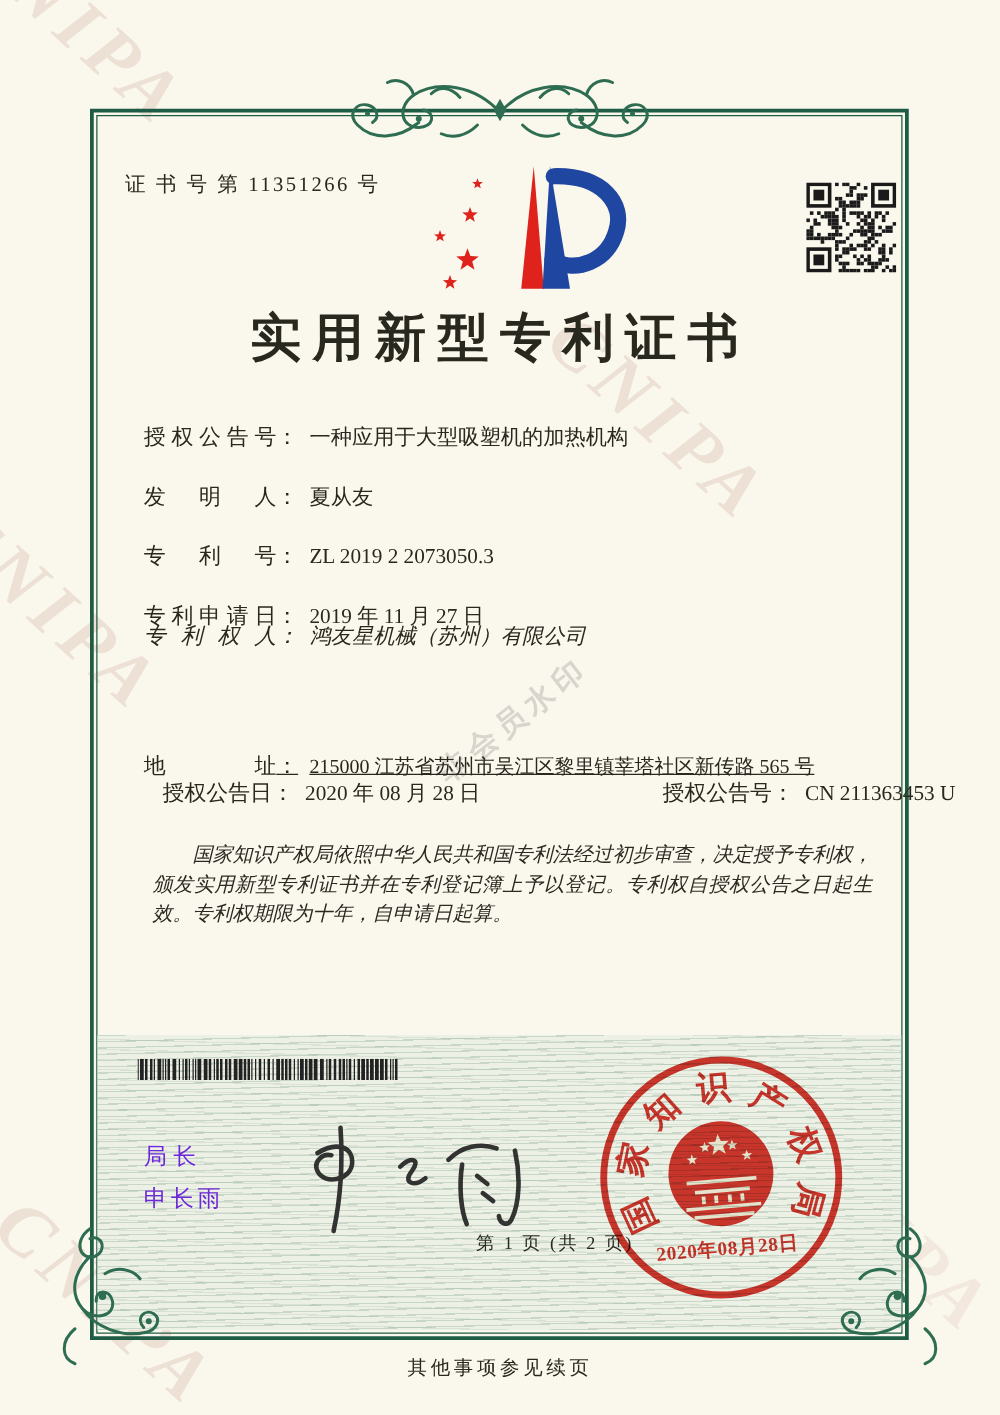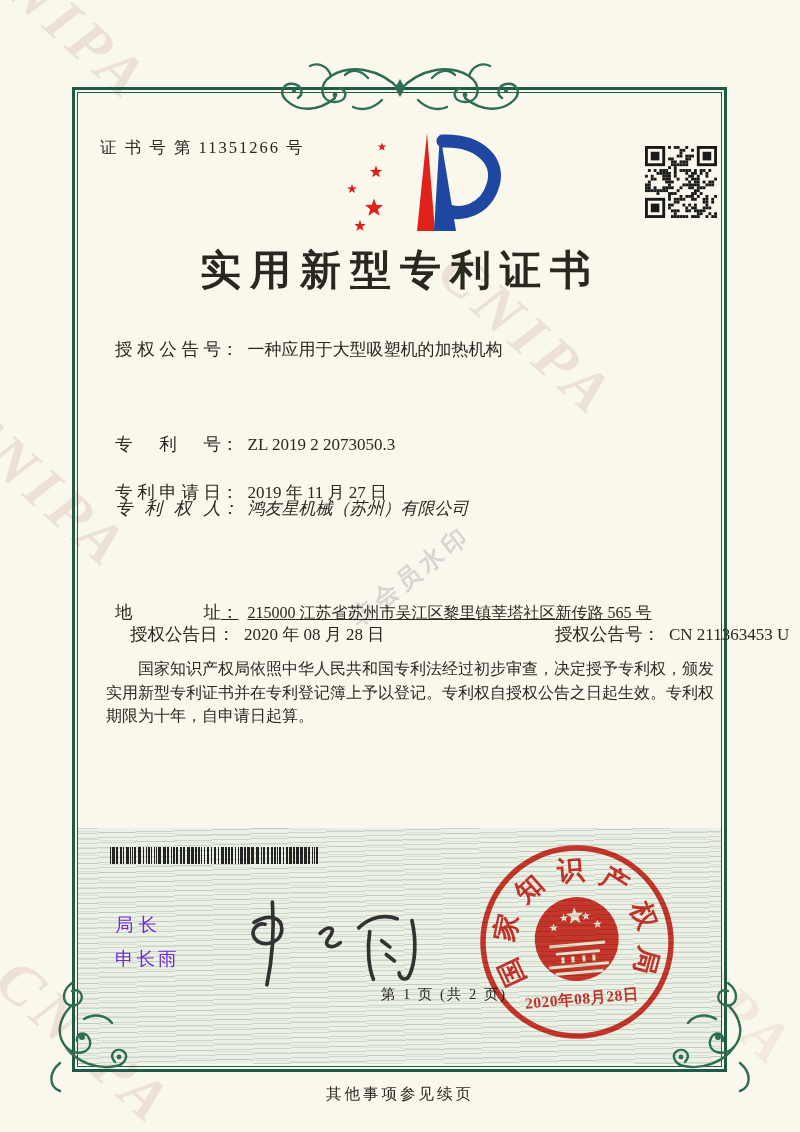--- a/index.html
+++ b/index.html
@@ -27,25 +27,25 @@
   .orn-fill{fill:#2e6d52;stroke:none;}
 
   .cert-no{position:absolute;left:100px;top:137px;font-size:16.5px;letter-spacing:2px;z-index:4;}
   .title{position:absolute;left:0;top:243px;width:100%;text-align:center;font-size:41px;font-weight:bold;
          letter-spacing:9px;z-index:4;}
 
   .field-row{position:absolute;left:115px;font-size:17.5px;white-space:nowrap;z-index:4;}
   .field-label{display:inline-block;width:106px;text-align:justify;text-align-last:justify;vertical-align:bottom;}
   .field-value{margin-left:9px;font-size:17px;}
   .field-value.small{font-size:16px;}
-  .grant-right{position:absolute;left:425px;top:0;white-space:nowrap;}
+  .grant-right{position:absolute;left:400px;top:0;white-space:nowrap;}
 
   .body-text{position:absolute;left:106px;top:657px;width:608px;font-size:16px;line-height:1.47;
              text-align:justify;z-index:4;color:#2b2a22;}
-  .body-text p{margin:0;text-indent:2em;}
+  .body-text p{margin:16px;text-indent:2em;font-style:italic;}
 
   .director{position:absolute;left:115px;font-size:18.5px;letter-spacing:5px;z-index:4;color:#6d28d9;}
   .signature{position:absolute;left:232px;top:893px;width:202px;height:101px;z-index:5;}
 
   .seal{position:absolute;left:477px;top:842px;width:200px;height:200px;z-index:6;
         transform:rotate(-5deg);opacity:.93;mix-blend-mode:multiply;}
   .seal-char{font-size:27px;font-weight:bold;fill:#d4281f;text-anchor:middle;
              font-family:"Liberation Serif",serif;}
   .seal-date{font-size:15.5px;font-weight:bold;fill:#d4281f;text-anchor:middle;letter-spacing:.5px;
              font-family:"Liberation Serif",serif;}
@@ -330,20 +330,23 @@
       <rect x="0" y="54" width="21" height="21" fill="#1a1a1a"></rect>
       <rect x="3" y="57" width="15" height="15" fill="#faf7ec"></rect>
       <rect x="6" y="60" width="9" height="9" fill="#1a1a1a"></rect>
     </svg>
 
   <div class="title">实用新型专利证书</div>
 
   <div class="field-row" style="top:337px;">
     <span class="field-label">授权公告号</span><span>：</span><span class="field-value">一种应用于大型吸塑机的加热机构</span>
   </div>
+  <div class="field-row" style="top:385px;">
+    <span class="field-label">发明人</span><span>：</span><span class="field-value">夏从友</span>
+  </div>
   <div class="field-row" style="top:432px;">
     <span class="field-label">专利号</span><span>：</span><span class="field-value">ZL 2019 2 2073050.3</span>
   </div>
   <div class="field-row" style="top:480px;">
     <span class="field-label">专利申请日</span><span>：</span><span class="field-value">2019 年 11 月 27 日</span>
   </div>
   <div class="field-row" style="top:496px;font-style:italic;">
     <span class="field-label">专利权人</span><span>：</span><span class="field-value">鸿友星机械（苏州）有限公司</span>
   </div>
   <div class="field-row" style="top:600px;text-decoration:underline;">

